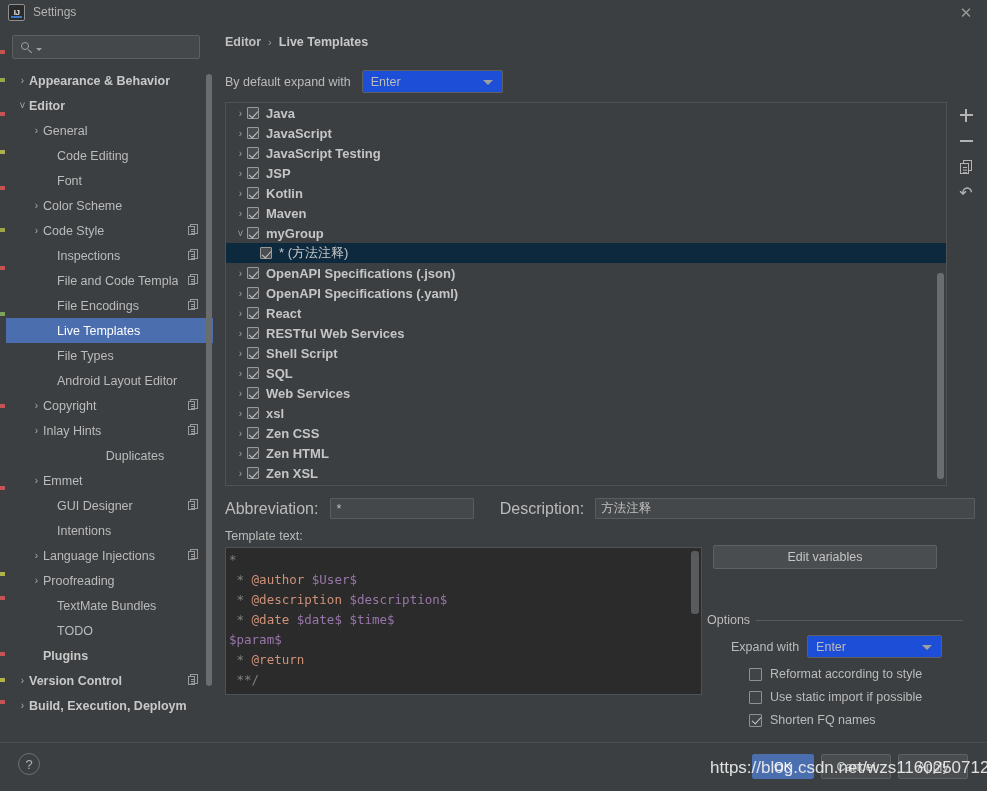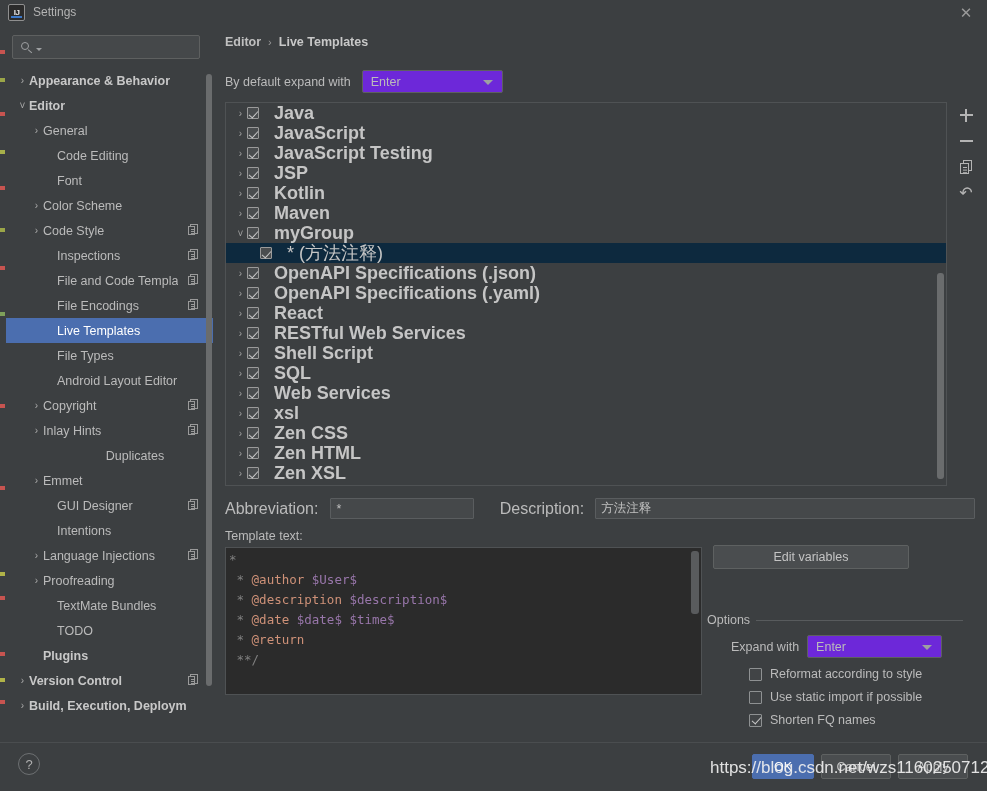--- a/index.html
+++ b/index.html
@@ -89,21 +89,21 @@
   
   .main { position: absolute; left: 213px; top: 26px; width: 774px; height: 716px; }
   .breadcrumb { position: absolute; left: 12px; top: 9px; display: flex; align-items: center; gap: 7px; }
   .bc-a { font-size: 12.5px; font-weight: bold; color: #c0c0c0; }
   .bc-sep { font-size: 11px; color: #9a9a9a; }
   .bc-b { font-size: 12.5px; font-weight: bold; color: #c8c8c8; }
 
   .expandrow { position: absolute; left: 12px; top: 44px; display: flex; align-items: center; }
   .expandrow .lab { font-size: 12.5px; color: #bbbbbb; margin-right: 11px; }
   .combo {
-    height: 23px; background: #6d28d9; border: 1px solid #5e6060; border-radius: 2px;
+    height: 23px; background: #1d4ed8; border: 1px solid #5e6060; border-radius: 2px;
     display: flex; align-items: center; position: relative; cursor: pointer;
   }
   .combo .val { font-size: 12.5px; color: #bbbbbb; padding-left: 8px; }
   .combo .dn {
     position: absolute; right: 9px; top: 9px; width: 0; height: 0;
     border-left: 5px solid transparent; border-right: 5px solid transparent;
     border-top: 5px solid #9ea0a2;
   }
 
   
@@ -121,21 +121,21 @@
     display: flex; align-items: center; justify-content: center;
   }
   .cbx {
     width: 12px; height: 12px; flex: 0 0 12px; border: 1px solid #9a9a9a;
     background: #4a4d4f; position: relative; margin-right: 7px; border-radius: 1px;
   }
   .cbx.on::after {
     content: ""; position: absolute; left: 3px; top: 0.5px; width: 4px; height: 8px;
     border: solid #c9c9c9; border-width: 0 1.6px 1.6px 0; transform: rotate(42deg);
   }
-  .lrow .txt { font-size: 18px; font-weight: bold; color: #c5c5c5; margin-left: 8px; }
+  .lrow .txt { font-size: 13px; font-weight: bold; color: #c5c5c5; }
   .lrow.leaf .txt { font-weight: normal; color: #c5c5c5; }
   .lrow .indent { width: 26px; flex: 0 0 26px; }
   .list-scroll {
     position: absolute; right: 2px; top: 170px; width: 7px; height: 206px;
     background: #6a6c6d; border-radius: 3px;
   }
   .list-tools { position: absolute; left: 740px; top: 76px; width: 30px; }
   .tool {
     width: 26px; height: 26px; display: flex; align-items: center; justify-content: center;
     color: #b4b4b4; cursor: pointer; position: relative;
@@ -170,21 +170,21 @@
   .c-gray { color: #808080; }
   .c-var  { color: #9876aa; }
   .c-doc  { color: #ce9178; }
   .code-scroll {
     position: absolute; right: 2px; top: 3px; width: 8px; height: 63px;
     background: #595b5d; border-radius: 3px;
   }
 
   
   .editvars {
-    position: absolute; left: 500px; top: 519px; width: 196px; height: 24px;
+    position: absolute; left: 500px; top: 519px; width: 224px; height: 24px;
     background: #4a4d4f; border: 1px solid #5e6161; border-radius: 2px;
     display: flex; align-items: center; justify-content: center;
     font-size: 12.5px; color: #c4c4c4; cursor: pointer;
   }
   .opt-title { position: absolute; left: 494px; top: 587px; font-size: 12.5px; color: #bbbbbb; background:#3c3f41; padding-right:6px; z-index:2;}
   .opt-rule { position: absolute; left: 494px; top: 594px; width: 256px; height: 1px; background: #585b5d; }
   .opt-expand { position: absolute; left: 518px; top: 609px; display: flex; align-items: center; }
   .opt-expand .lab { font-size: 12.5px; color: #bbbbbb; margin-right: 8px; }
   .opt-cb { position: absolute; display: flex; align-items: center; }
   .ocb {
@@ -560,20 +560,21 @@
       <div class="tfield" style="width:421px;margin-left:11px">方法注释</div>
     </div>
 
     <div class="tt-label">Template text:</div>
     <div class="code">
       <div id="code-lines">
           <div class="ln"><span class="c-gray">*</span></div>
           <div class="ln"><span class="c-gray"> *</span> <span class="c-doc">@author</span> <span class="c-var">$User$</span></div>
           <div class="ln"><span class="c-gray"> *</span> <span class="c-doc">@description</span> <span class="c-var">$description$</span></div>
           <div class="ln"><span class="c-gray"> *</span> <span class="c-doc">@date</span> <span class="c-var">$date$</span> <span class="c-var">$time$</span></div>
+          <div class="ln"><span class="c-var">$param$</span></div>
           <div class="ln"><span class="c-gray"> *</span> <span class="c-doc">@return</span></div>
           <div class="ln"><span class="c-gray"> **/</span></div>
         </div>
       <div class="code-scroll"></div>
     </div>
 
     <div class="editvars">Edit variables</div>
 
     <div class="opt-rule"></div>
     <div class="opt-title">Options</div>

